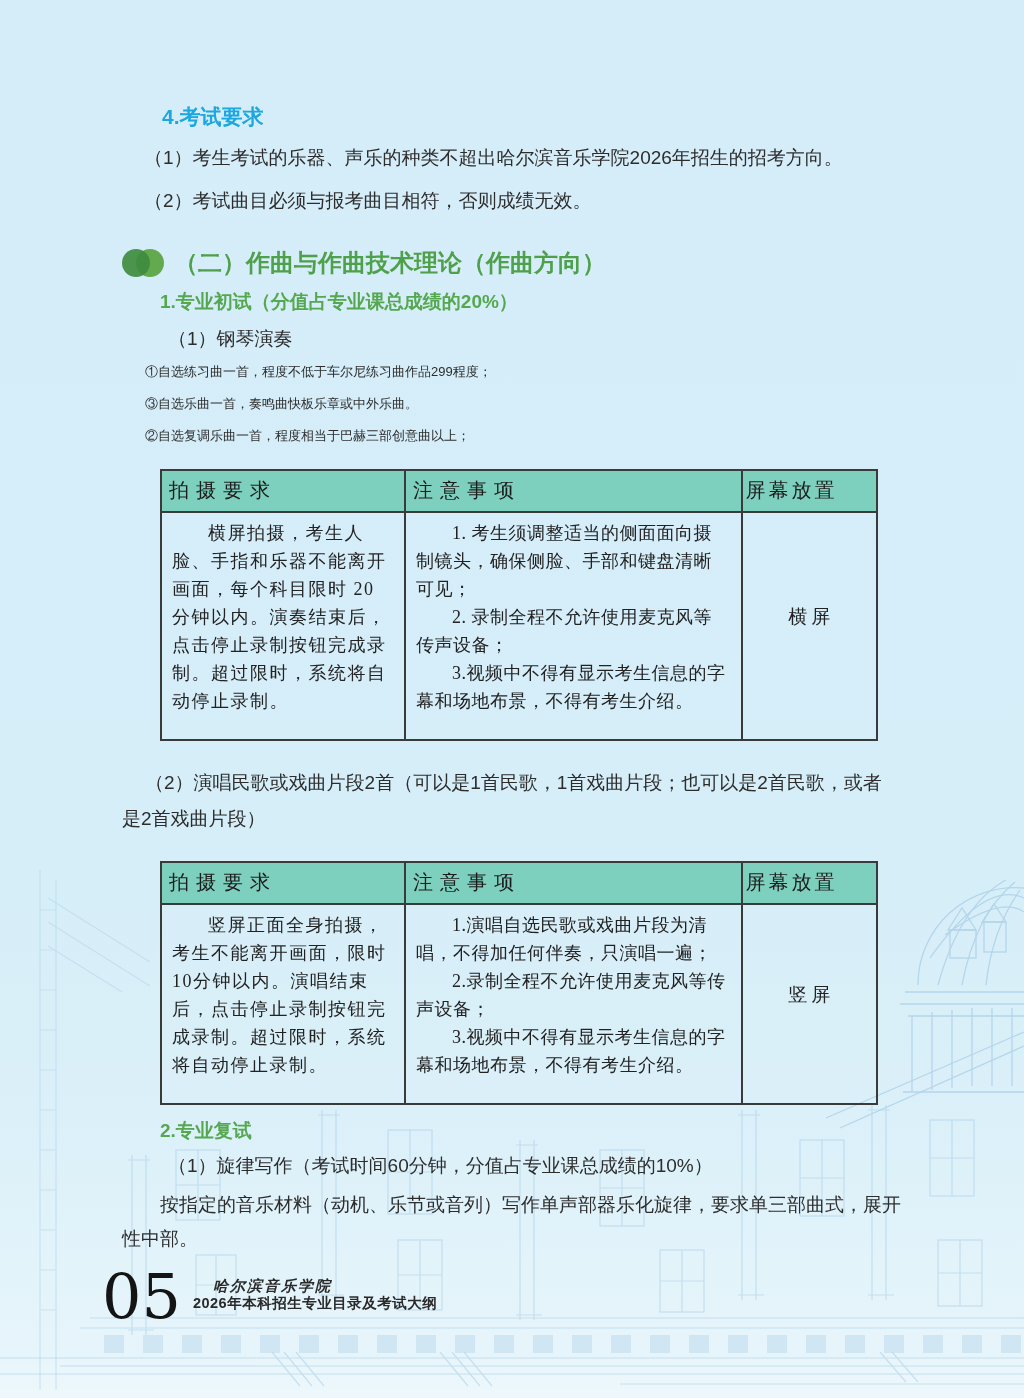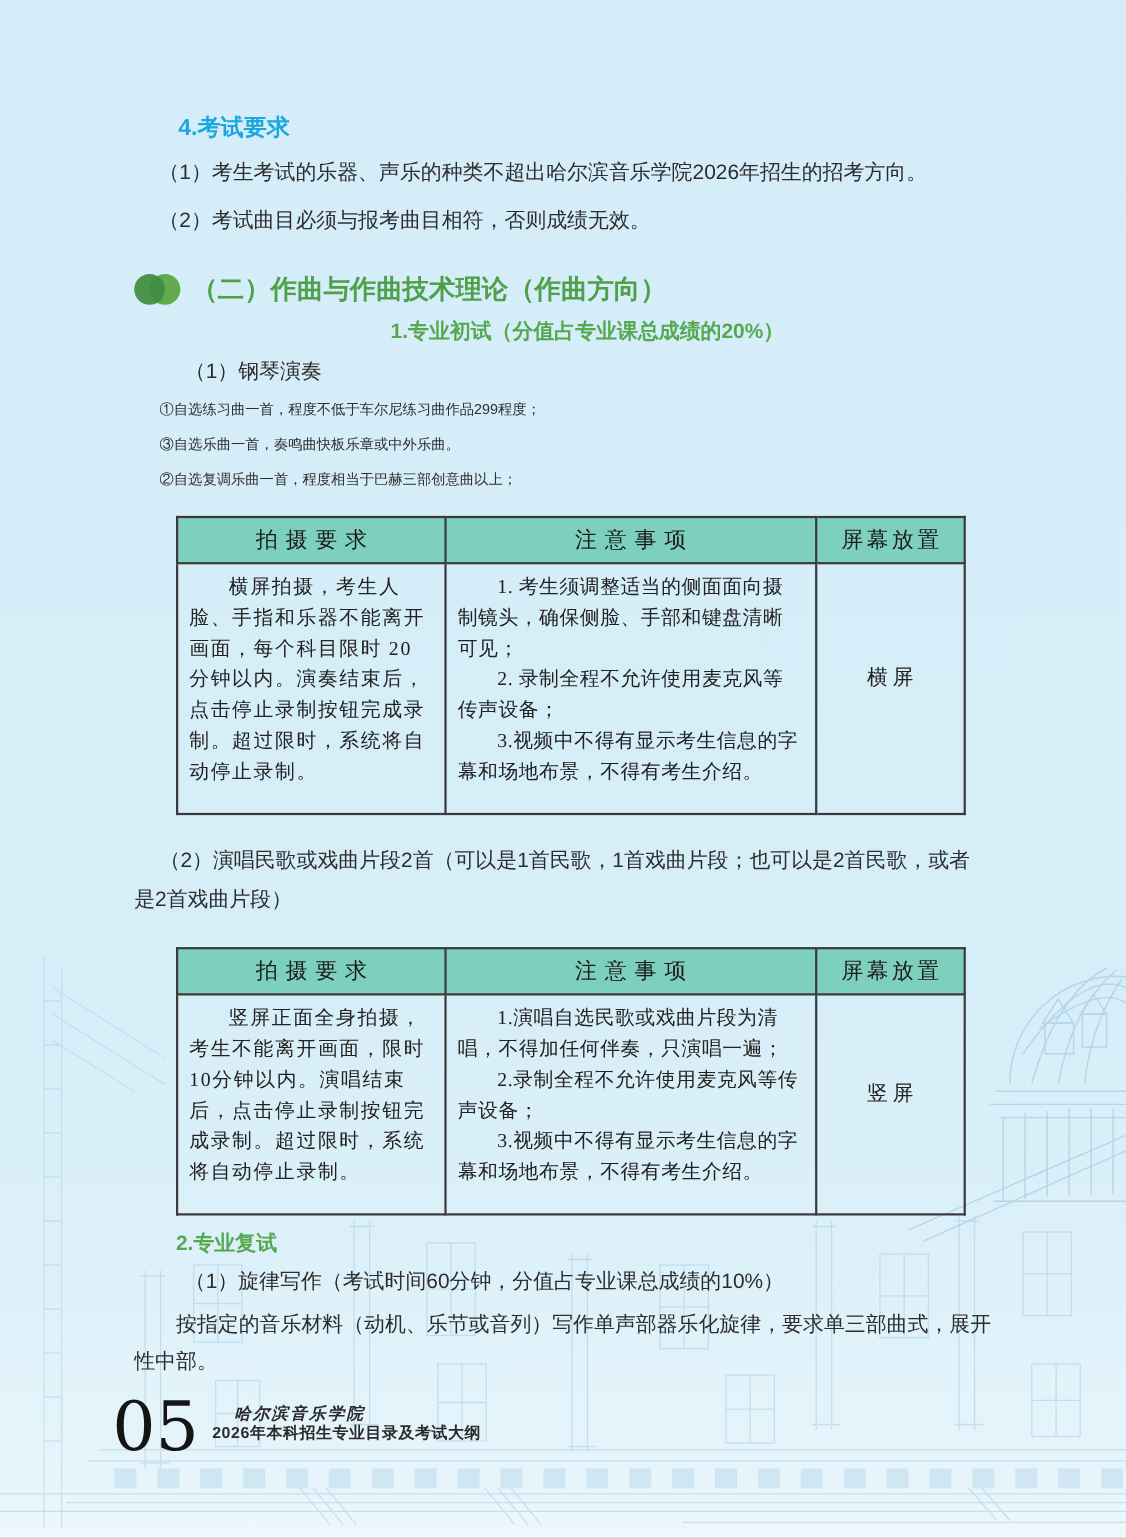--- a/index.html
+++ b/index.html
@@ -15,33 +15,33 @@
   .h-blue { margin:0 0 0 40px; font-size:21px; font-weight:bold; color:#1ba7e0; line-height:26px; }
   .plain-item { margin:13px 0 0 22px; font-size:19px; line-height:30px; }
 
   .h-green-row { display:flex; align-items:center; margin-top:30px; height:34px; }
   .circles { position:relative; width:42px; height:28px; flex:0 0 42px; }
   .circles .c1 { position:absolute; left:0; top:0; width:28px; height:28px; border-radius:50%; background:#3e8c3f; }
   .circles .c2 { position:absolute; left:14px; top:0; width:28px; height:28px; border-radius:50%; background:#63a94e; z-index:-0; }
   .circles .c1 { z-index:1; opacity:0.92; }
   .h-green-big { margin:0 0 0 10px; font-size:24px; font-weight:bold; color:#4fa04b; }
 
-  .h-green-sub { margin:9px 0 0 38px; font-size:19px; font-weight:bold; color:#55a84f; line-height:26px;text-align:center; }
+  .h-green-sub { margin:9px 0 0 38px; font-size:19px; font-weight:bold; color:#55a84f; line-height:26px; }
   .item-title { margin:10px 0 0 46px; font-size:19px; line-height:28px; }
   .bullet { margin:6px 0 0 23px; font-size:13px; line-height:26px; }
 
   table.req {
     border-collapse:collapse; table-layout:fixed;
     width:718px; margin:20px 0 0 38px;
     font-family:"Liberation Serif","DejaVu Serif",serif;
   }
   table.req th {
     width:34.1%; background:#7ed0be; border:2px solid #3a3a3a;
     font-weight:normal; font-size:20px; color:#1c1c1c;
-    padding:6px 0 7px; letter-spacing:7px; text-indent:7px; text-align:center;
+    padding:6px 0 7px; letter-spacing:7px; text-indent:7px; text-align:left;
   }
   table.req th.col-notes { width:47.1%; }
   table.req th.col-screen { width:18.8%; letter-spacing:3px; text-indent:3px; }
   table.req td {
     border:2px solid #3a3a3a; vertical-align:top;
     font-size:18px; line-height:28px; color:#222;
     padding:6px 10px 24px;
   }
   table.req td.shoot p { margin:0; text-indent:2em; letter-spacing:1.5px; }
   table.req td.notes p { margin:0; text-indent:2em; letter-spacing:0.5px; }

